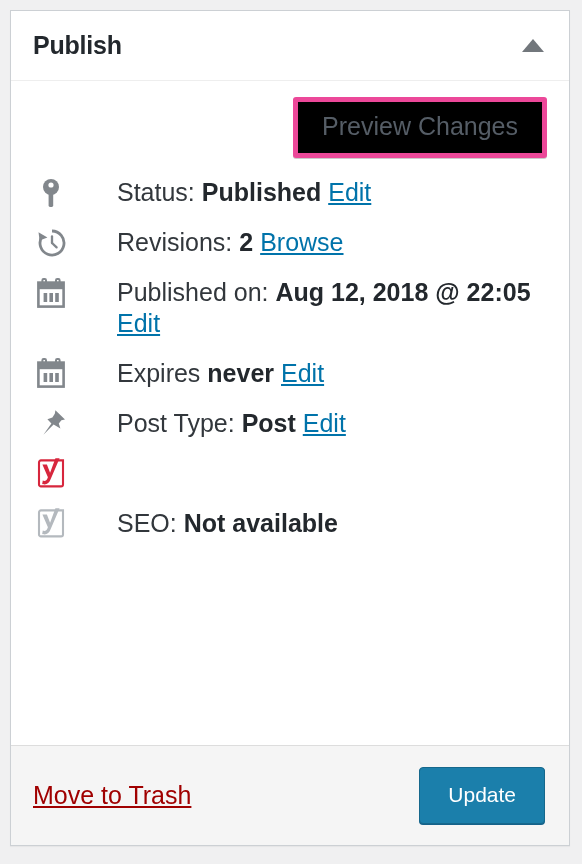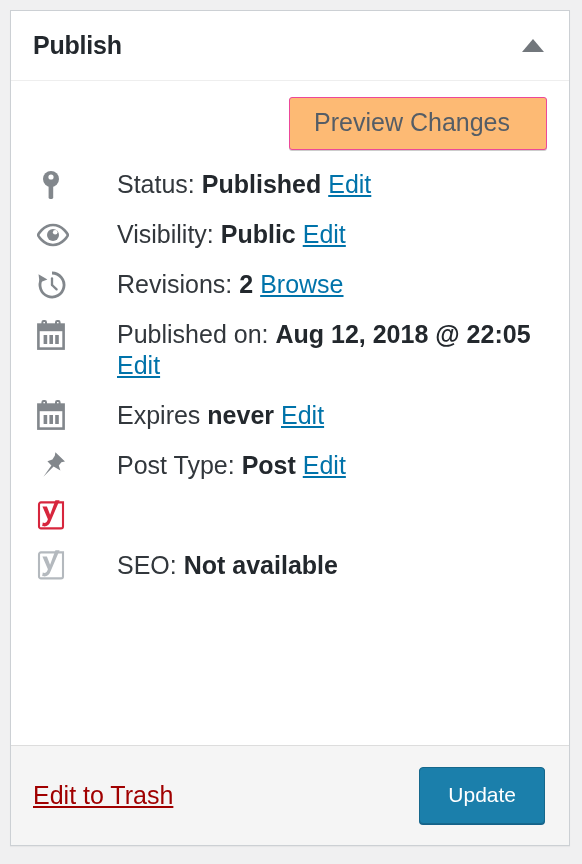--- a/index.html
+++ b/index.html
@@ -71,27 +71,27 @@
     padding: 16px 22px 12px 22px;
     overflow: hidden;
   }
 
   .preview-row {
     display: flex;
     justify-content: flex-end;
     margin-bottom: 18px;
   }
   .btn-secondary {
-    background: #fdba74;
-    border: 1px solid #ec4899;
+    background: #000000;
+    border: 5px solid #ec4899;
     border-radius: 3px;
     color: #555d66;
     font-size: 25px;
     font-family: "Liberation Sans", sans-serif;
-    padding: 12px 36px 14px 24px;
+    padding: 12px 24px 14px 24px;
     line-height: 1;
     cursor: pointer;
     box-shadow: 0 1px 0 #cccccc;
   }
 
   .misc-row {
     display: flex;
     align-items: flex-start;
     margin-bottom: 17px;
     font-size: 25px;
@@ -169,30 +169,20 @@
             <svg width="28" height="30" viewBox="0 0 28 30">
               <circle cx="14" cy="9" r="8" fill="#82878c"></circle>
               <circle cx="14" cy="7" r="2.6" fill="#ffffff"></circle>
               <rect x="11.6" y="13" width="4.6" height="16" rx="1.4" fill="#82878c"></rect>
             </svg>
           </span>
           <span class="misc-text"><span>Status:</span> <b>Published</b> <a href="#" class="wp-link">Edit</a></span>
         </div>
         <div class="misc-row">
           <span class="misc-icon">
-            <svg width="32" height="24" viewBox="0 0 32 24">
-              <path d="M16 2 C6 2 1 12 1 12 C1 12 6 22 16 22 C26 22 31 12 31 12 C31 12 26 2 16 2 Z" fill="none" stroke="#82878c" stroke-width="2.6"></path>
-              <circle cx="16" cy="12" r="6" fill="#82878c"></circle>
-              <circle cx="18.2" cy="9.2" r="2.3" fill="#ffffff"></circle>
-            </svg>
-          </span>
-          <span class="misc-text"><span>Visibility:</span> <b>Public</b> <a href="#" class="wp-link">Edit</a></span>
-        </div>
-        <div class="misc-row">
-          <span class="misc-icon">
             <svg width="30" height="30" viewBox="0 0 30 30">
               <path d="M15 3 a12 12 0 1 1 -10.2 5.7" fill="none" stroke="#82878c" stroke-width="2.8"></path>
               <path d="M1.5 4.2 L2.6 12.4 L10.4 9.6 Z" fill="#82878c"></path>
               <line x1="15" y1="15" x2="15" y2="8.4" stroke="#82878c" stroke-width="2.3" stroke-linecap="round"></line>
               <line x1="15" y1="15" x2="19.6" y2="19.4" stroke="#82878c" stroke-width="2.3" stroke-linecap="round"></line>
             </svg>
           </span>
           <span class="misc-text"><span>Revisions:</span> <b>2</b> <a href="#" class="wp-link">Browse</a></span>
         </div>
         <div class="misc-row">
@@ -246,17 +236,17 @@
               <path d="M22.6 1.2 L13.6 22.2 C12.4 25.6 10.4 27.4 7.6 27.4 C6.2 27.4 5.2 27 5.2 27 L5.8 23.6 C5.8 23.6 6.6 23.9 7.4 23.9 C8.8 23.9 9.8 23 10.5 21.2 L10.9 20.2 L5.4 7.4 H9.9 L13.1 15.8 L18.4 1.2 Z" fill="#b4b9be"></path>
             </svg>
           </span>
           <span class="misc-text"><span>SEO:</span> <b>Not available</b></span>
         </div>
       </div>
 
   </div>
 
   <div class="panel-footer">
-    <a href="#" class="trash-link">Edit to Trash</a>
+    <a href="#" class="trash-link">Move to Trash</a>
     <button class="btn-primary">Update</button>
   </div>
 
 </div>
 
 </body></html>

